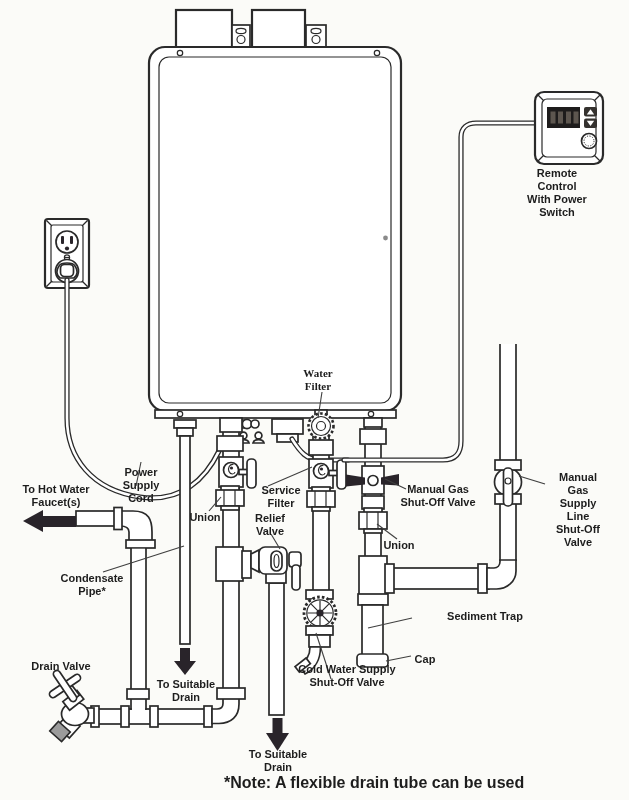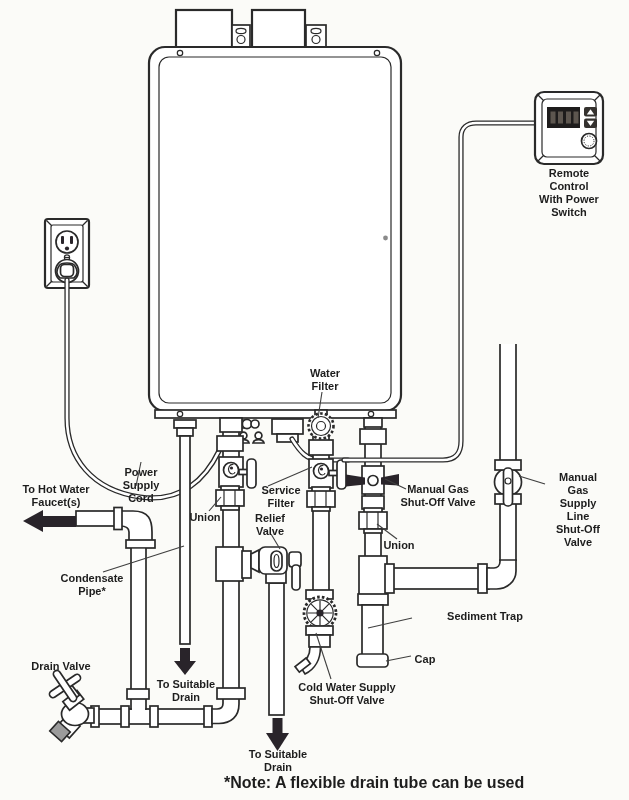--- a/index.html
+++ b/index.html
@@ -288,40 +288,40 @@
     <line class="ld" x1="271" y1="534" x2="280" y2="549"></line>
     <line class="ld" x1="331" y1="679" x2="316" y2="633"></line>
     <line class="ld" x1="406" y1="489" x2="385" y2="479"></line>
     <line class="ld" x1="397" y1="539" x2="377" y2="524"></line>
     <line class="ld" x1="412" y1="618" x2="368" y2="628"></line>
     <line class="ld" x1="411" y1="656" x2="386" y2="661"></line>
     <line class="ld" x1="545" y1="484" x2="519" y2="476"></line>
   </g>
 </svg>
 
-  <div class="lbl" style="left:569px;top:167px;">Remote Control
+  <div class="lbl" style="left:557px;top:167px;">Remote Control
 With Power Switch</div>
   <div class="lbl" style="left:141px;top:429px;margin-top:37px;">Power
 Supply
 Cord</div>
   <div class="lbl" style="left:56px;top:483px;">To Hot Water
 Faucet(s)</div>
   <div class="lbl" style="left:205px;top:511px;">Union</div>
   <div class="lbl" style="left:92px;top:572px;">Condensate
 Pipe*</div>
   <div class="lbl" style="left:61px;top:660px;">Drain Valve</div>
   <div class="lbl" style="left:186px;top:678px;">To Suitable
 Drain</div>
   <div class="lbl" style="left:281px;top:484px;">Service
 Filter</div>
   <div class="lbl" style="left:270px;top:512px;">Relief
 Valve</div>
-  <div class="lbl" style="left:325px;top:367px;">Water
+  <div class="lbl" style="left:318px;top:367px;font-family:Liberation Serif, serif;">Water
 Filter</div>
-  <div class="lbl" style="left:347px;top:681px;">Cold Water Supply
+  <div class="lbl" style="left:347px;top:663px;">Cold Water Supply
 Shut-Off Valve</div>
   <div class="lbl" style="left:278px;top:748px;">To Suitable
 Drain</div>
   <div class="lbl" style="left:438px;top:483px;">Manual Gas
 Shut-Off Valve</div>
   <div class="lbl" style="left:399px;top:539px;">Union</div>
   <div class="lbl" style="left:447px;top:610px;margin-left:38px;">Sediment Trap</div>
   <div class="lbl" style="left:425px;top:653px;text-align:right;">Cap</div>
   <div class="lbl" style="left:578px;top:471px;">Manual Gas
 Supply Line

